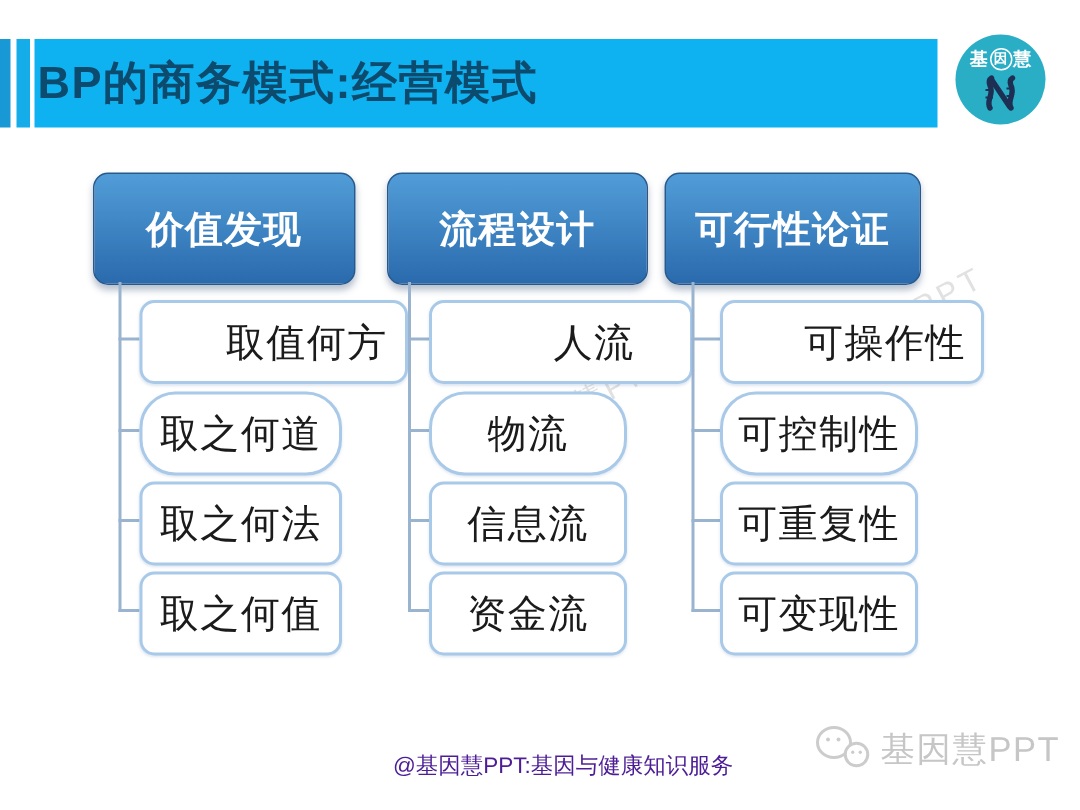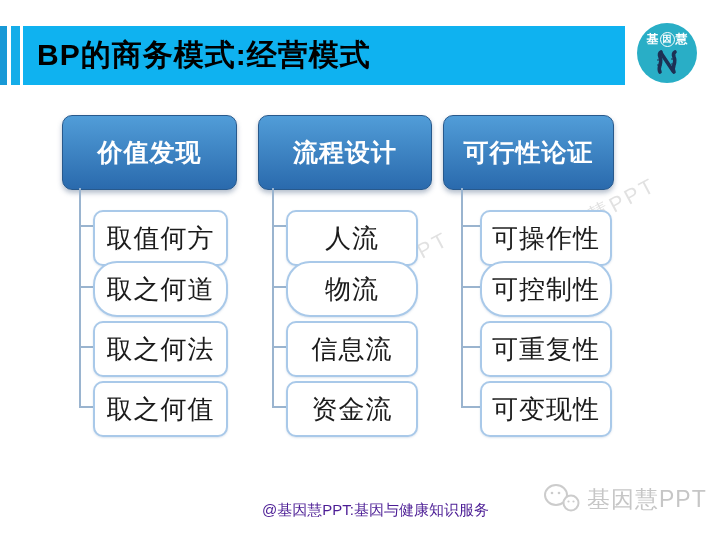--- a/index.html
+++ b/index.html
@@ -10,21 +10,21 @@
   }
   
   .stripe{position:absolute;top:26px;height:59px;}
   .stripe.s1{left:0;width:7px;background:#1899d6;}
   .stripe.s2{left:11px;width:9px;background:#15ade9;}
   .titlebar{
     position:absolute;left:23px;top:26px;width:602px;height:59px;background:#0fb2f0;
     display:flex;align-items:center;
   }
   .titlebar .t{
-    color:#000000;font-size:30px;font-weight:700;letter-spacing:1px;padding-left:14px;white-space:nowrap;
+    color:#0c4a6e;font-size:30px;font-weight:700;letter-spacing:1px;padding-left:2px;white-space:nowrap;
   }
   
   .logo{
     position:absolute;left:637px;top:23px;width:60px;height:60px;border-radius:50%;
     background:#29aec6;display:flex;flex-direction:column;align-items:center;justify-content:center;
   }
   .logo .lt{color:#ffffff;font-size:12px;font-weight:700;line-height:14px;display:flex;align-items:center;gap:1px;}
   .logo .lt .ring{
     display:inline-flex;align-items:center;justify-content:center;width:13px;height:13px;
     border:1px solid #ffffff;border-radius:50%;font-size:9px;
@@ -46,21 +46,21 @@
   .stub{position:absolute;height:2px;background:#9ab4cf;}
   .st-c1{left:79px;width:14px;} .st-c2{left:272px;width:14px;} .st-c3{left:461px;width:19px;}
   .st-r0{top:225px;} .st-r1{top:286px;} .st-r2{top:346px;} .st-r3{top:406px;}
   .item{
     position:absolute;height:52px;border-radius:10px;background:#ffffff;
     border:2px solid #a9c9e9;box-shadow:0 1px 2px rgba(120,150,190,0.25);
     display:flex;align-items:center;justify-content:center;
     color:#1b1b1b;font-size:26px;letter-spacing:1px;white-space:nowrap;
   }
   .it-c1{left:93px;width:131px;} .it-c2{left:286px;width:128px;font-family:Liberation Mono, monospace;} .it-c3{left:480px;width:128px;}
-  .it-r0{top:210px;} .it-r1{top:261px;border-radius:24px;} .it-r2{top:321px;} .it-r3{top:381px;}
+  .it-r0{top:200px;padding-left:44px;} .it-r1{top:261px;border-radius:24px;} .it-r2{top:321px;} .it-r3{top:381px;}
   
   .wm-diag{
     position:absolute;color:#b9b9b9;opacity:0.42;font-size:21px;letter-spacing:3px;
     transform:rotate(-28deg);white-space:nowrap;pointer-events:none;
   }
   .wm1{left:333px;top:252px;}
   .wm2{left:540px;top:198px;}
   
   .src{position:absolute;left:8px;top:505px;font-size:11px;color:#4d4d4d;white-space:nowrap;}
   .credit{position:absolute;left:262px;top:501px;font-size:15px;color:#4c1d95;white-space:nowrap;}

